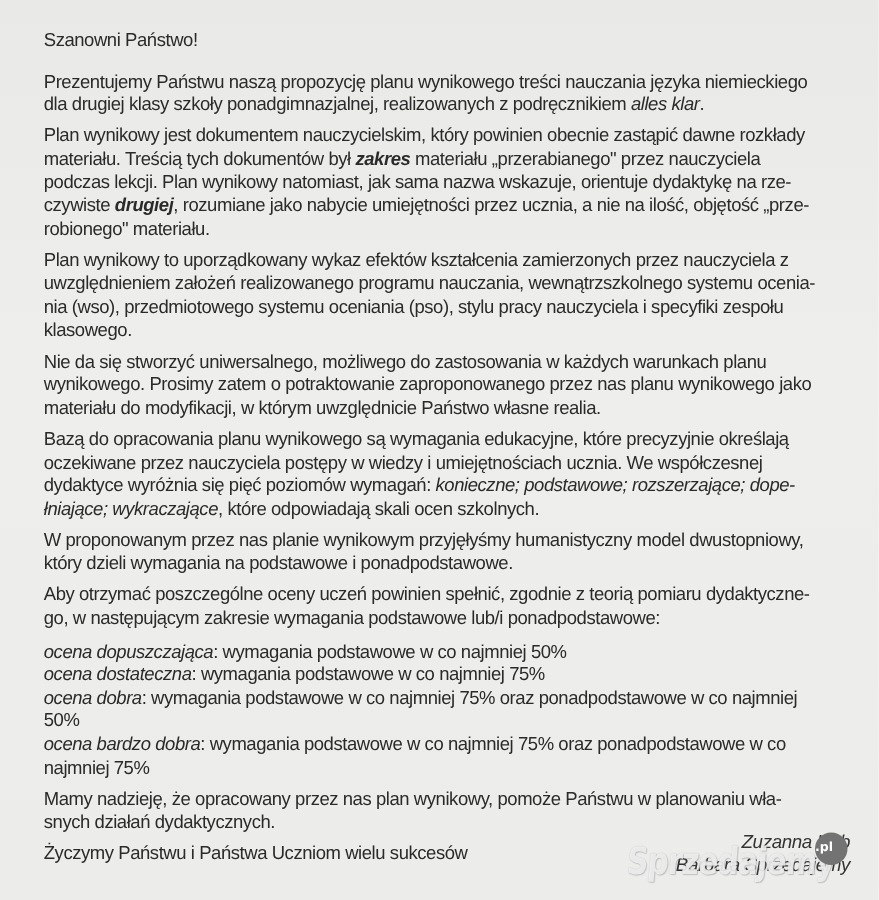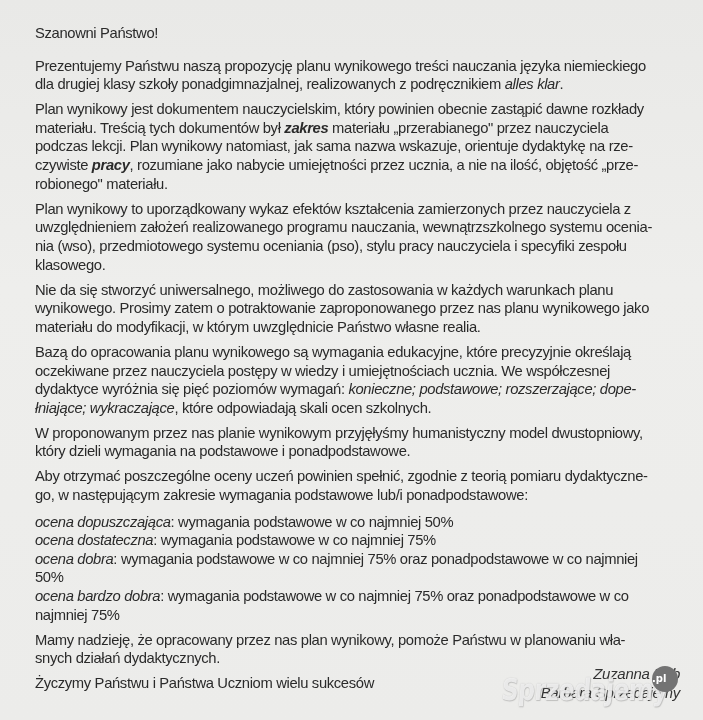--- a/index.html
+++ b/index.html
@@ -50,21 +50,21 @@
 
   <p>
     <span class="line">Prezentujemy Państwu naszą propozycję planu wynikowego treści nauczania języka niemieckiego</span>
     <span class="line"><span>dla drugiej klasy szkoły ponadgimnazjalnej, realizowanych z podręcznikiem </span><i>alles klar</i><span>.</span></span>
   </p>
 
   <p>
     <span class="line">Plan wynikowy jest dokumentem nauczycielskim, który powinien obecnie zastąpić dawne rozkłady</span>
     <span class="line"><span>materiału. Treścią tych dokumentów był </span><b class="bi">zakres</b><span> materiału „przerabianego" przez nauczyciela</span></span>
     <span class="line">podczas lekcji. Plan wynikowy natomiast, jak sama nazwa wskazuje, orientuje dydaktykę na rze-</span>
-    <span class="line"><span>czywiste </span><b class="bi">pracy</b><span>, rozumiane jako nabycie umiejętności przez ucznia, a nie na ilość, objętość „prze-</span></span>
+    <span class="line"><span>czywiste </span><b class="bi">drugiej</b><span>, rozumiane jako nabycie umiejętności przez ucznia, a nie na ilość, objętość „prze-</span></span>
     <span class="line">robionego" materiału.</span>
   </p>
 
   <p>
     <span class="line">Plan wynikowy to uporządkowany wykaz efektów kształcenia zamierzonych przez nauczyciela z</span>
     <span class="line">uwzględnieniem założeń realizowanego programu nauczania, wewnątrzszkolnego systemu ocenia-</span>
     <span class="line">nia (wso), przedmiotowego systemu oceniania (pso), stylu pracy nauczyciela i specyfiki zespołu</span>
     <span class="line">klasowego.</span>
   </p>
 

